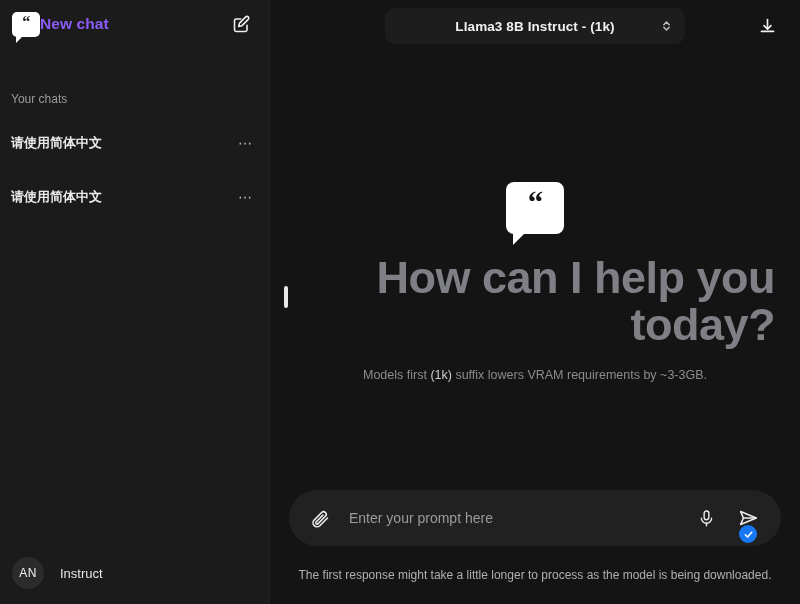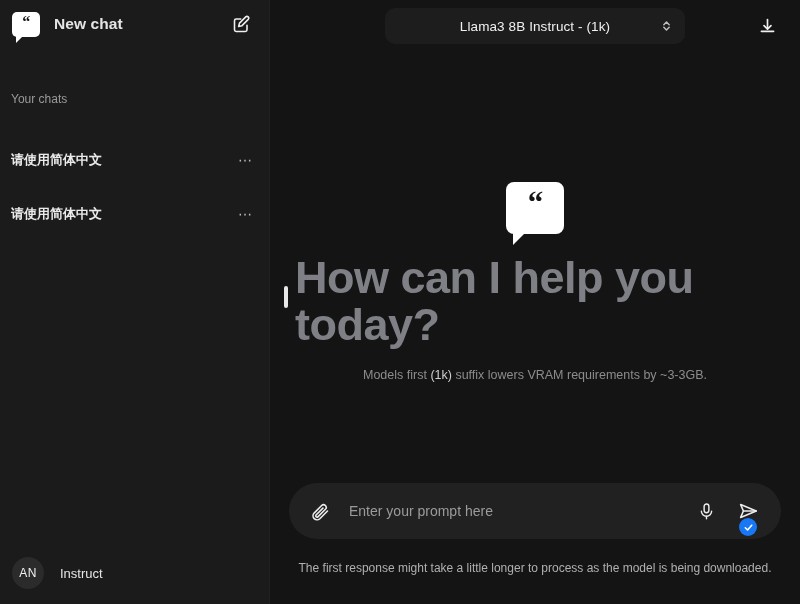--- a/index.html
+++ b/index.html
@@ -34,35 +34,35 @@
     width: 0; height: 0;
     border-left: 7px solid #fff;
     border-bottom: 7px solid transparent;
   }
   .logo-bubble span {
     color: #161616; font-size: 16px; font-weight: 700;
     line-height: 1; font-family: "Liberation Serif", serif;
     margin-top: -4px; letter-spacing: -0.5px;
   }
   .brand-title {
-    color: #e5e5e5; font-size: 15.5px; font-weight: 700;
-    margin-left: 14px; letter-spacing: 0.1px;
+    color: #8b5cf6; font-size: 15.5px; font-weight: 700;
+    margin-left: 0; letter-spacing: 0.1px;
   }
   .compose-btn {
     margin-left: auto; width: 26px; height: 26px;
     display: flex; align-items: center; justify-content: center;
     cursor: pointer;
   }
 
   .your-chats {
     color: #9a9a9a; font-size: 12px;
     padding: 44px 0 0 11px;
   }
 
-  .chat-list { margin-top: 39px; }
+  .chat-list { margin-top: 22px; }
   .chat-row {
     height: 30px; display: flex; align-items: center;
     padding: 0 16px 0 11px; margin-bottom: 24px;
     cursor: pointer;
   }
   .chat-title {
     color: #eaeaea; font-size: 13px; font-weight: 600;
     white-space: nowrap; overflow: hidden; text-overflow: ellipsis;
   }
   .chat-dots {
@@ -101,21 +101,21 @@
     display: flex; align-items: center; justify-content: center;
     position: relative; flex: 0 0 auto;
   }
   .model-select {
     width: 300px; height: 36px; border-radius: 10px;
     background: #1d1d1d;
     display: flex; align-items: center; justify-content: center;
     position: relative; cursor: pointer;
   }
   .model-select .label {
-    color: #f0f0f0; font-size: 13.5px; font-weight: 400;
+    color: #f0f0f0; font-size: 13.5px; font-weight: 700;
     letter-spacing: 0.1px;
   }
   .chev {
     position: absolute; right: 13px; top: 50%;
     transform: translateY(-50%);
     display: flex; flex-direction: column; align-items: center;
     line-height: 6px; color: #bdbdbd; font-size: 9px;
   }
   .dl-btn {
     position: absolute; right: 20px; top: 50%;
@@ -143,32 +143,32 @@
     border-left: 13px solid #fff;
     border-bottom: 13px solid transparent;
   }
   .hero-bubble span {
     color: #151515; font-size: 31px; font-weight: 700;
     line-height: 1; margin-top: -10px;
     font-family: "Liberation Serif", serif; letter-spacing: -1px;
   }
   .hero-title {
     color: #7e8086; font-size: 45px; font-weight: 700;
-    text-align: left; line-height: 1.05;
+    text-align: right; line-height: 1.05;
     max-width: 480px; letter-spacing: -0.5px;
   }
   .hero-sub {
     color: #8c8c8c; font-size: 12.5px; margin-top: 20px;
     text-align: center;
   }
   .hero-sub b { color: #cfcfcf; font-weight: 400; }
 
   
   .composer-wrap {
-    position: absolute; left: 0; right: 0; bottom: 4px;
+    position: absolute; left: 0; right: 0; bottom: 12px;
     display: flex; flex-direction: column; align-items: center;
   }
   .composer {
     width: 492px; height: 56px; border-radius: 28px;
     background: #212121;
     display: flex; align-items: center;
     padding: 0 20px 0 18px; position: relative;
   }
   .attach-btn, .mic-btn, .send-btn {
     width: 26px; height: 26px; cursor: pointer;
@@ -186,21 +186,21 @@
   .send-btn { position: relative; }
   .ready-badge {
     position: absolute; right: 4px; bottom: -12px;
     width: 18px; height: 18px; border-radius: 50%;
     background: #1877f2;
     display: flex; align-items: center; justify-content: center;
     z-index: 3;
   }
   .disclaimer {
     color: #b0b0b0; font-size: 12px;
-    margin-top: 22px; margin-bottom: 25px; text-align: center;
+    margin-top: 22px; margin-bottom: 10px; text-align: center;
   }
 </style>
 </head>
 <body>
 
 <div id="app">
 
   <aside id="sidebar">
 
     <div class="sb-header">

